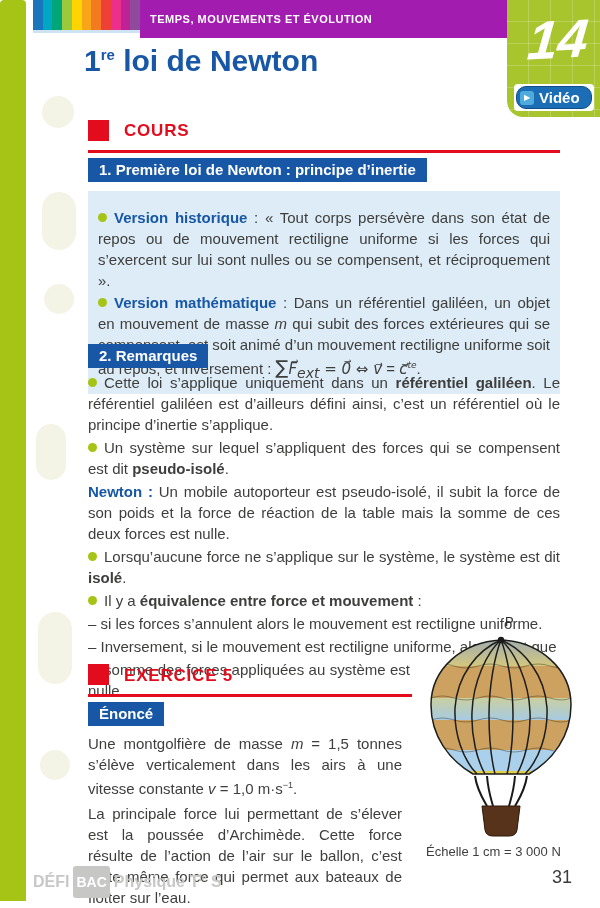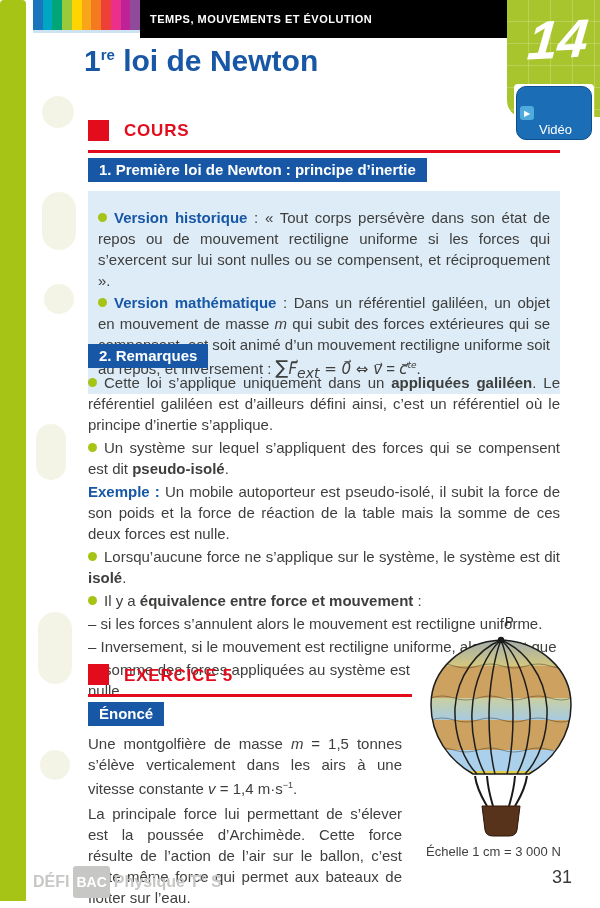--- a/index.html
+++ b/index.html
@@ -6,33 +6,33 @@
   .page{position:relative;width:600px;height:908px;background:#ffffff;overflow:hidden;
         font-family:"Liberation Sans",sans-serif;color:#3e3e3d;}
   
   .left-strip{position:absolute;left:0;top:7;width:26px;height:901px;background:#a5c415;border-radius:4px 4px 0 0;}
   
   .blob{position:absolute;background:#f4f4e6;border-radius:20px;}
   
   .stripes{position:absolute;left:33px;top:0;width:107px;height:30px;display:flex;border-bottom:3px solid #cde3f1;}
   .stripe{flex:1;}
   
-  .green-bar{position:absolute;left:140px;top:0;width:407px;height:38px;background:#000000;display:flex;align-items:center;}
+  .green-bar{position:absolute;left:140px;top:0;width:407px;height:38px;background:#a21caf;display:flex;align-items:center;}
   .band-title{color:#ffffff;font-weight:bold;font-size:11px;letter-spacing:.5px;margin-left:10px;}
   
   .chapter-box{position:absolute;left:507px;top:0;width:93px;height:117px;background:#a9c52e;border-radius:0 0 0 16px;
     background-image:
       repeating-linear-gradient(to right, transparent 0, transparent 21px, rgba(255,255,255,.20) 21px, rgba(255,255,255,.20) 22px),
       repeating-linear-gradient(to bottom, transparent 0, transparent 21px, rgba(255,255,255,.20) 21px, rgba(255,255,255,.20) 22px);}
   .chapter-num{position:absolute;right:12px;top:12px;color:#ffffff;font-size:54px;font-weight:bold;font-style:italic;
     transform:skewX(-8deg) rotate(-3deg);line-height:1;}
   .video-btn{position:absolute;left:7px;top:84px;width:80px;background:#ffffff;border-radius:4px;padding:2px;box-sizing:border-box;cursor:pointer;}
   .video-inner{background:#1b6eb5;border:1px solid #0f4f8c;border-radius:10px;display:flex;align-items:center;gap:5px;padding:2px 6px 2px 3px;}
   .play-ico{width:14px;height:14px;background:#4fabdc;border-radius:3px;color:#ffffff;font-size:8px;display:flex;align-items:center;justify-content:center;}
-  .video-label{color:#ffffff;font-weight:normal;font-size:13px;margin-top:33px;}
+  .video-label{color:#ffffff;font-weight:bold;font-size:15px;}
   
   .page-title{position:absolute;left:84px;top:44px;color:#1757a6;font-size:30px;font-weight:bold;}
   .page-title sup{font-size:15px;vertical-align:super;}
   
   .red-square{position:absolute;width:21px;height:21px;background:#e30c1c;}
   .red-label{position:absolute;color:#e30c1c;font-size:17px;font-weight:bold;letter-spacing:.8px;}
   .red-line{position:absolute;height:2.5px;background:#e30c1c;}
   
   .banner{position:absolute;background:#1757a6;color:#ffffff;font-weight:bold;font-size:15px;padding:3px 11px 4px;}
   
@@ -112,38 +112,38 @@
   <div class="banner" style="left:88px;top:158px;">1. Première loi de Newton : principe d’inertie</div>
 
   <div class="bluebox">
       <div class="para"><span class="bullet"></span><span class="s-bb">Version historique</span><span> : « Tout corps persévère dans son état de repos ou de mouvement rectiligne uniforme si les forces qui s’exercent sur lui sont nulles ou se compensent, et réciproquement ».</span></div>
       <div class="para"><span class="bullet"></span><span class="s-bb">Version mathématique</span><span> : Dans un référentiel galiléen, un objet en mouvement de masse </span><span class="s-i">m</span><span> qui subit des forces extérieures qui se compensent, est soit animé d’un mouvement rectiligne uniforme soit au repos, et inversement : </span><span class="s-sigma">∑</span><span class="s-math">F⃗</span><span class="s-sub s-math">ext</span><span class="s-math"> = 0⃗ ⇔ </span><span class="s-math">v⃗</span><span> = </span><span class="s-math">c⃗</span><span class="s-sup s-math">te</span><span>.</span></div>
     </div>
 
   <div class="banner" style="left:88px;top:344px;">2. Remarques</div>
 
   <div class="remarks">
-      <div class="para"><span class="bullet"></span><span>Cette loi s’applique uniquement dans un </span><span class="s-b">appliquées galiléen</span><span>. Le référentiel galiléen est d’ailleurs défini ainsi, c’est un référentiel où le principe d’inertie s’applique.</span></div>
+      <div class="para"><span class="bullet"></span><span>Cette loi s’applique uniquement dans un </span><span class="s-b">référentiel galiléen</span><span>. Le référentiel galiléen est d’ailleurs défini ainsi, c’est un référentiel où le principe d’inertie s’applique.</span></div>
       <div class="para"><span class="bullet"></span><span>Un système sur lequel s’appliquent des forces qui se compensent est dit </span><span class="s-b">pseudo-isolé</span><span>.</span></div>
-      <div class="para"><span class="s-bb">Exemple : </span><span>Un mobile autoporteur est pseudo-isolé, il subit la force de son poids et la force de réaction de la table mais la somme de ces deux forces est nulle.</span></div>
+      <div class="para"><span class="s-bb">Newton : </span><span>Un mobile autoporteur est pseudo-isolé, il subit la force de son poids et la force de réaction de la table mais la somme de ces deux forces est nulle.</span></div>
       <div class="para"><span class="bullet"></span><span>Lorsqu’aucune force ne s’applique sur le système, le système est dit </span><span class="s-b">isolé</span><span>.</span></div>
       <div class="para"><span class="bullet"></span><span>Il y a </span><span class="s-b">équivalence entre force et mouvement</span><span> :</span></div>
       <div class="para"><span>– si les forces s’annulent alors le mouvement est rectiligne uniforme.</span></div>
       <div class="para"><span>– Inversement, si le mouvement est rectiligne uniforme, alors c’est que</span></div>
       <div class="para narrow"><span>la somme des forces appliquées au système est nulle.</span></div>
     </div>
 
   <div class="red-square" style="left:88px;top:664px;"></div>
   <div class="red-label" style="left:124px;top:666px;">EXERCICE 5</div>
   <div class="red-line" style="left:88px;top:694px;width:324px;"></div>
 
   <div class="banner" style="left:88px;top:702px;">Énoncé</div>
 
   <div class="ex-text">
-      <div class="para"><span>Une montgolfière de masse </span><span class="s-i">m</span><span> = 1,5 tonnes s’élève verticalement dans les airs à une vitesse constante </span><span class="s-i">v</span><span> = 1,4 m·s</span><span class="s-sup">−1</span><span>.</span></div>
+      <div class="para"><span>Une montgolfière de masse </span><span class="s-i">m</span><span> = 1,5 tonnes s’élève verticalement dans les airs à une vitesse constante </span><span class="s-i">v</span><span> = 1,0 m·s</span><span class="s-sup">−1</span><span>.</span></div>
       <div class="para"><span>La principale force lui permettant de s’élever est la poussée d’Archimède. Cette force résulte de l’action de l’air sur le ballon, c’est cette même force qui permet aux bateaux de flotter sur l’eau.</span></div>
     </div>
 
   <div class="figure">
     <svg width="150" height="230" viewBox="0 0 150 230">
       <defs>
         <linearGradient id="gTop" x1="0" y1="0" x2="0" y2="1">
           <stop offset="0" stop-color="#9aa9b6"></stop>
             <stop offset="1" stop-color="#d3c77f"></stop>
         </linearGradient>

